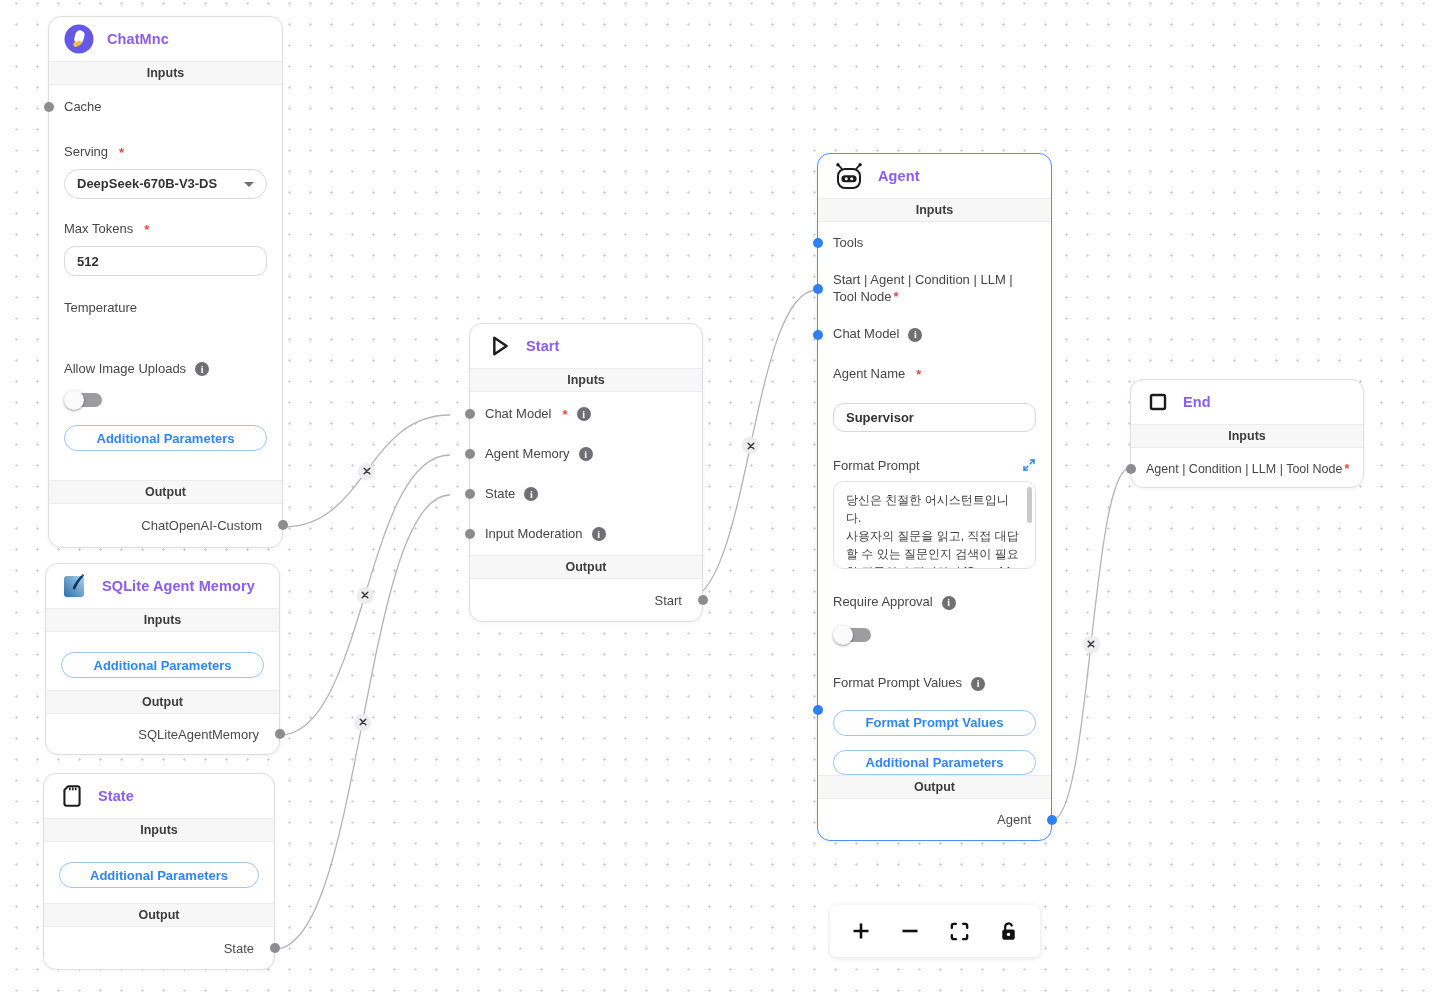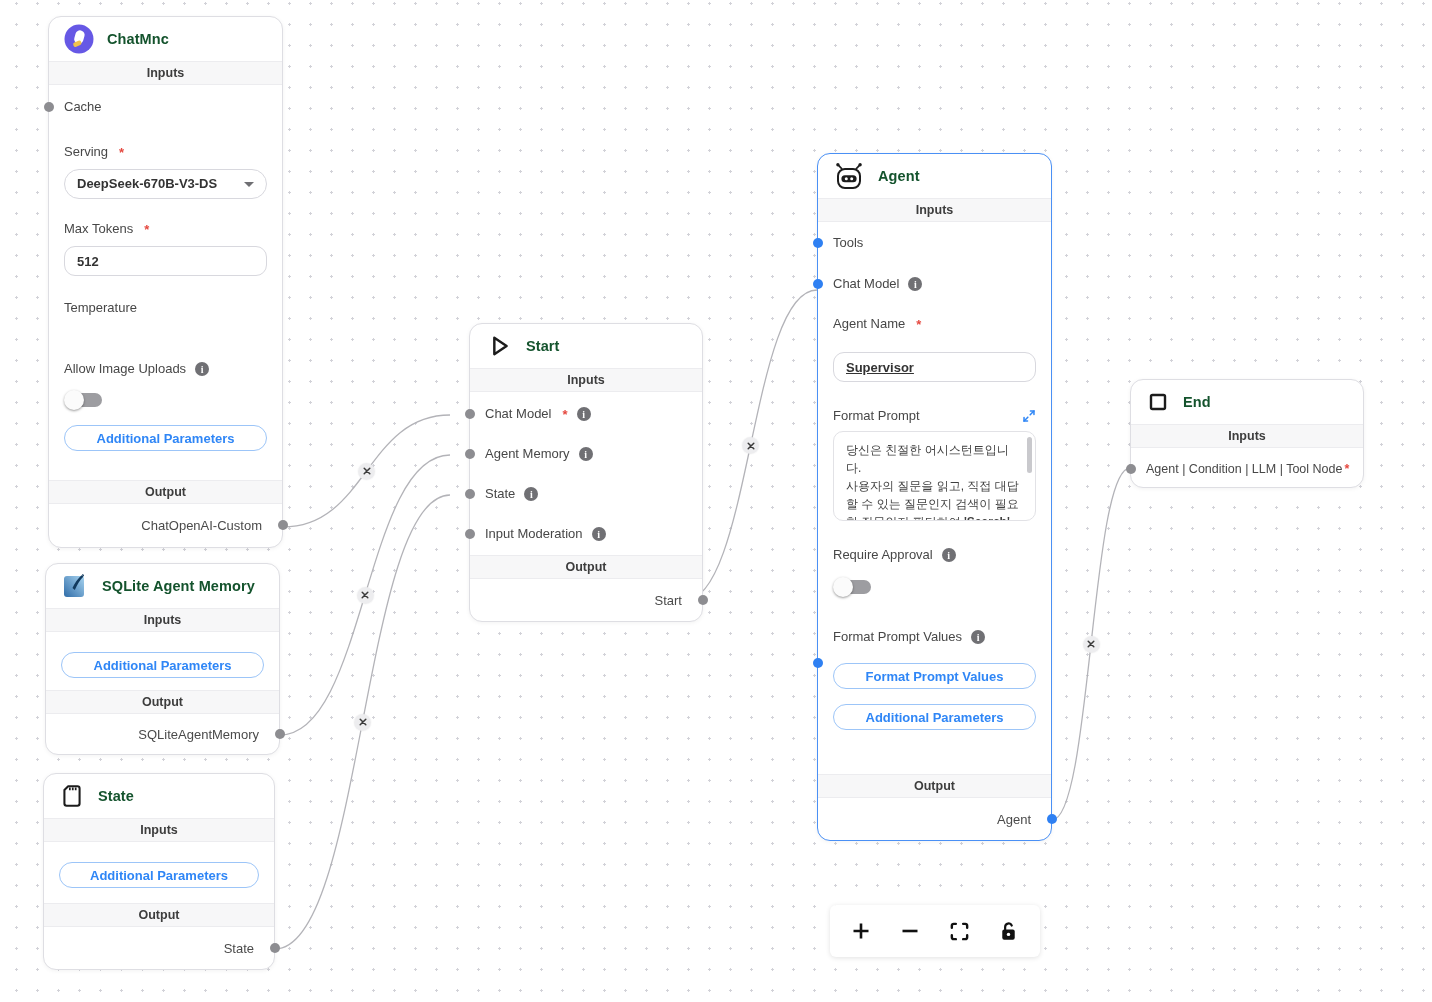--- a/index.html
+++ b/index.html
@@ -25,21 +25,21 @@
 
   .node {
     position:absolute; z-index:3; background:#fff;
     border:1px solid #dedee3; border-radius:13px;
     box-shadow:0 1px 4px rgba(0,0,0,0.05);
     display:flex; flex-direction:column;
     color:#474747; font-size:13px;
   }
   .node.selected { border:1.5px solid #4a90f5; }
   .node-header { height:44px; flex:0 0 44px; display:flex; align-items:center; gap:13px; padding:0 15px; }
-  .node-title { font-weight:700; font-size:14.5px; color:#14532d; letter-spacing:.1px; }
+  .node-title { font-weight:700; font-size:14.5px; color:#8b5cf6; letter-spacing:.1px; }
   .section-bar {
     flex:0 0 24px; height:24px; background:#f7f7f8;
     border-top:1px solid #ececef; border-bottom:1px solid #ececef;
     display:flex; align-items:center; justify-content:center;
     font-size:12.5px; font-weight:700; color:#3d3d3d;
   }
   .row { position:relative; display:flex; align-items:center; gap:9px; padding:0 15px; min-height:24px; }
   .row .lbl { line-height:1.3; }
   .req { color:#e5483f; font-weight:700; margin-left:2px; }
   .spacer { flex:1 1 auto; }
@@ -256,30 +256,34 @@
           <circle cx="18.7" cy="16.7" r="1.5" fill="#ffffff"></circle>
         </svg>
       </span>
       <span class="node-title">Agent</span>
     </div>
     <div class="section-bar">Inputs</div>
     <div class="row" style="margin-top:9px;">
       <span class="port left"></span>
       <span class="lbl">Tools</span>
     </div>
+    <div class="row" style="margin-top:18px;">
+      <span class="port left"></span>
+      <span class="lbl"><span>Start | Agent | Condition | LLM | Tool Node</span><span class="req">*</span></span>
+    </div>
     <div class="row" style="margin-top:17px;">
       <span class="port left"></span>
       <span class="lbl">Chat Model</span>
       <span class="info-icon">i</span>
     </div>
     <div class="row" style="margin-top:16px;">
       <span class="lbl">Agent Name</span>
         <span class="req">*</span>
     </div>
-    <input class="field" style="margin-top: 16px; text-decoration: underline;" value="Supervisor">
+    <input class="field" style="margin-top: 16px;" value="Supervisor">
     <div class="sp-label-row" style="margin-top:26px;">
       <span class="lbl">Format Prompt</span>
       <span class="hicon">
         <svg width="14" height="14" viewBox="0 0 24 24" fill="none" stroke="#2f86f6" stroke-width="2.6" stroke-linecap="round">
           <path d="M14.5 3.5 H20.5 V9.5"></path>
             <path d="M20.5 3.5 L14 10"></path>
           <path d="M9.5 20.5 H3.5 V14.5"></path>
             <path d="M3.5 20.5 L10 14"></path>
         </svg>
       </span>

